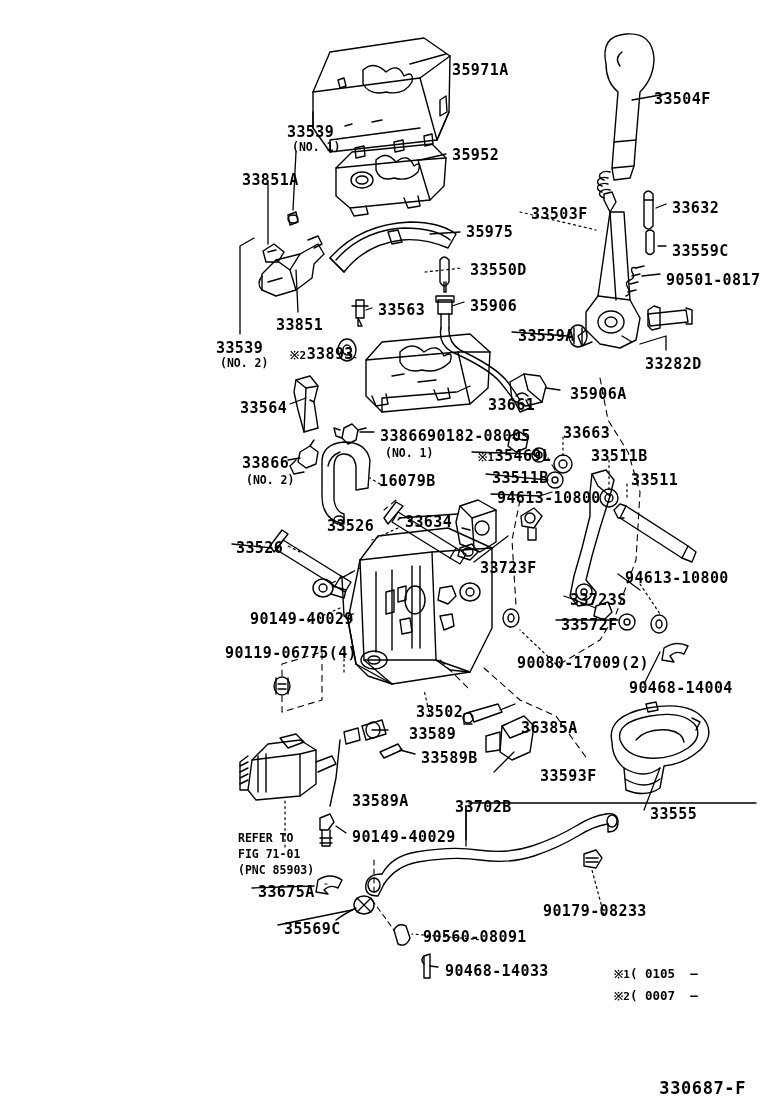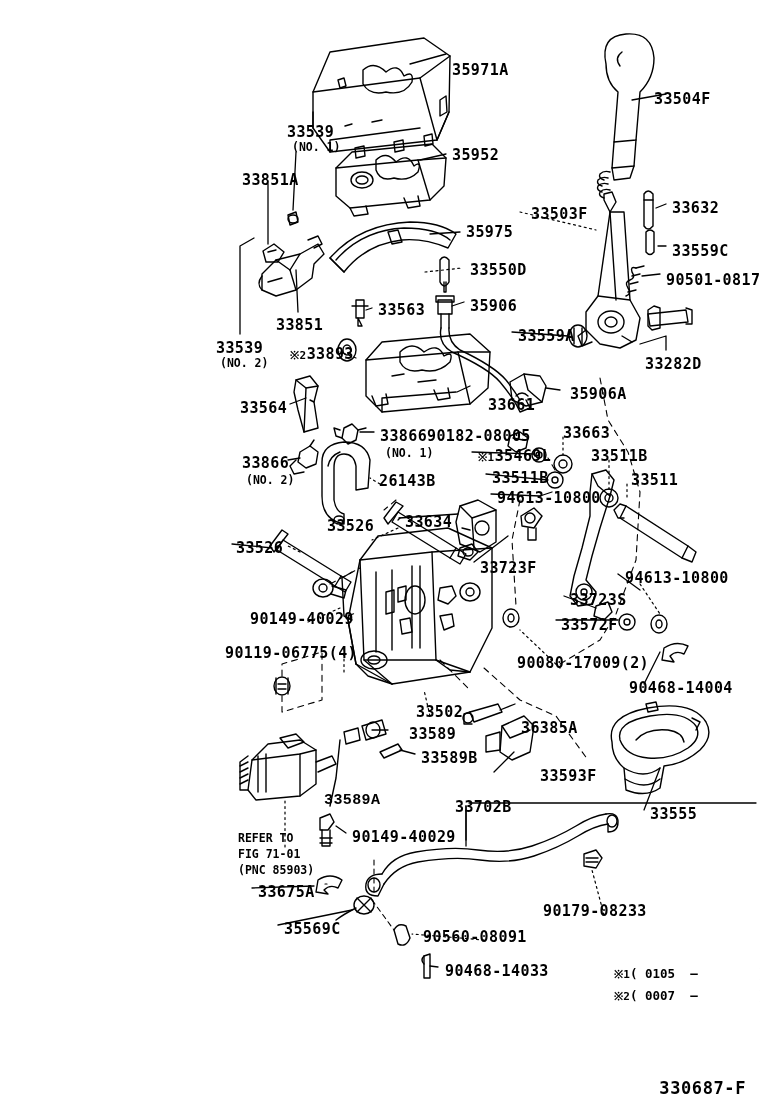--- a/index.html
+++ b/index.html
@@ -504,42 +504,42 @@
       <div class="lbl" style="left: 488px; top: 397px;"><span>33661</span></div>
       <div class="lbl" style="left: 240px; top: 400px;"><span>33564</span></div>
       <div class="lbl" style="left: 380px; top: 428px;"><span>33866</span></div>
       <div class="lbl xs" style="left: 385px; top: 447px;"><span>(NO. 1)</span></div>
       <div class="lbl" style="left: 427px; top: 428px;"><span>90182-08005</span></div>
       <div class="lbl" style="left: 478px; top: 448px;"><span class="star">※1</span><span>35469L</span></div>
       <div class="lbl" style="left: 563px; top: 425px;"><span>33663</span></div>
       <div class="lbl" style="left: 591px; top: 448px;"><span>33511B</span></div>
       <div class="lbl" style="left: 242px; top: 455px;"><span>33866</span></div>
       <div class="lbl xs" style="left: 246px; top: 474px;"><span>(NO. 2)</span></div>
-      <div class="lbl" style="left: 379px; top: 473px;"><span>26143B</span></div>
+      <div class="lbl" style="left: 379px; top: 473px;"><span>16079B</span></div>
       <div class="lbl" style="left: 492px; top: 470px;"><span>33511B</span></div>
       <div class="lbl" style="left: 631px; top: 472px;"><span>33511</span></div>
       <div class="lbl" style="left: 497px; top: 490px;"><span>94613-10800</span></div>
       <div class="lbl" style="left: 327px; top: 518px;"><span>33526</span></div>
       <div class="lbl" style="left: 405px; top: 514px;"><span>33634</span></div>
       <div class="lbl" style="left: 236px; top: 540px;"><span>33526</span></div>
       <div class="lbl" style="left: 480px; top: 560px;"><span>33723F</span></div>
       <div class="lbl" style="left: 625px; top: 570px;"><span>94613-10800</span></div>
       <div class="lbl" style="left: 250px; top: 611px;"><span>90149-40029</span></div>
       <div class="lbl" style="left: 570px; top: 592px;"><span>33723S</span></div>
       <div class="lbl" style="left: 561px; top: 617px;"><span>33572F</span></div>
       <div class="lbl" style="left: 225px; top: 645px;"><span>90119-06775(4)</span></div>
       <div class="lbl" style="left: 517px; top: 655px;"><span>90080-17009(2)</span></div>
       <div class="lbl" style="left: 629px; top: 680px;"><span>90468-14004</span></div>
       <div class="lbl" style="left: 416px; top: 704px;"><span>33502</span></div>
       <div class="lbl" style="left: 521px; top: 720px;"><span>36385A</span></div>
       <div class="lbl" style="left: 394px; top: 726px; margin-left: 15px;"><span>33589</span></div>
       <div class="lbl" style="left: 421px; top: 750px;"><span>33589B</span></div>
       <div class="lbl" style="left: 500px; top: 768px; margin-left: 40px;"><span>33593F</span></div>
       <div class="lbl" style="left: 650px; top: 806px;"><span>33555</span></div>
-      <div class="lbl" style="left: 324px; top: 793px; font-family: Liberation Mono, monospace;"><span>33589A</span></div>
+      <div class="lbl" style="left: 352px; top: 793px;"><span>33589A</span></div>
       <div class="lbl" style="left: 455px; top: 799px;"><span>33702B</span></div>
       <div class="lbl" style="left: 352px; top: 829px;"><span>90149-40029</span></div>
       <div class="lbl" style="left: 258px; top: 884px;"><span>33675A</span></div>
       <div class="lbl" style="left: 284px; top: 921px;"><span>35569C</span></div>
       <div class="lbl" style="left: 423px; top: 929px;"><span>90560-08091</span></div>
       <div class="lbl" style="left: 445px; top: 963px;"><span>90468-14033</span></div>
       <div class="lbl" style="left: 543px; top: 903px;"><span>90179-08233</span></div>
     </div>
 
   <div class="note" style="left:584px;top:951px;">

